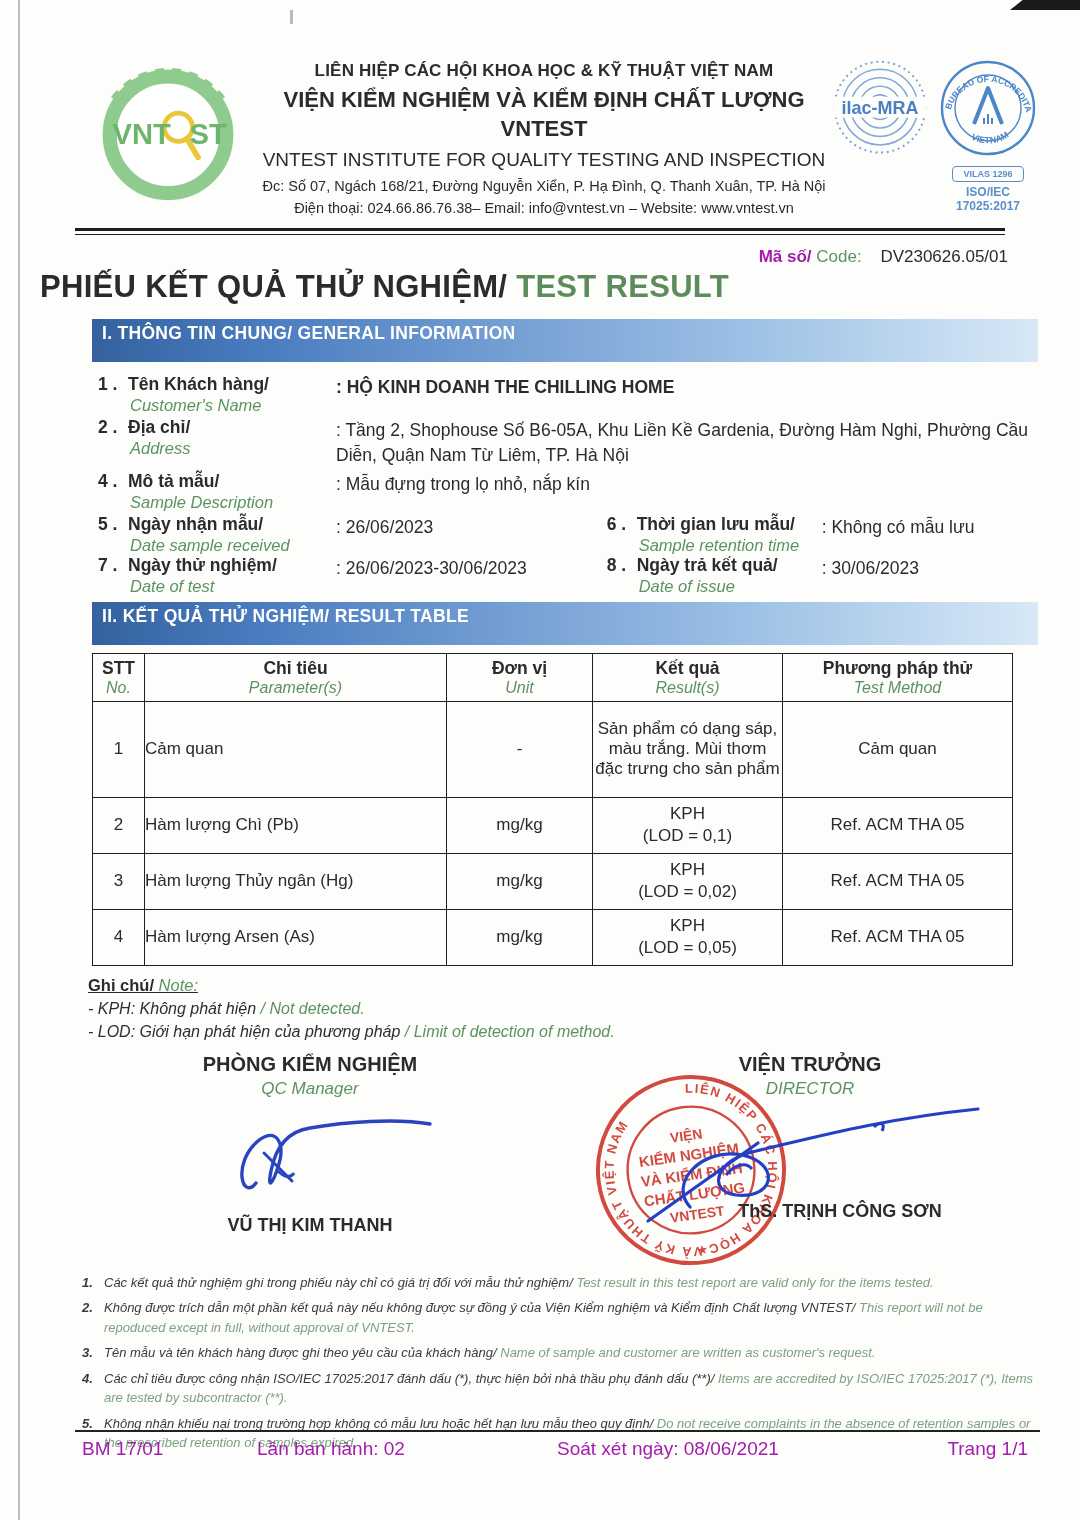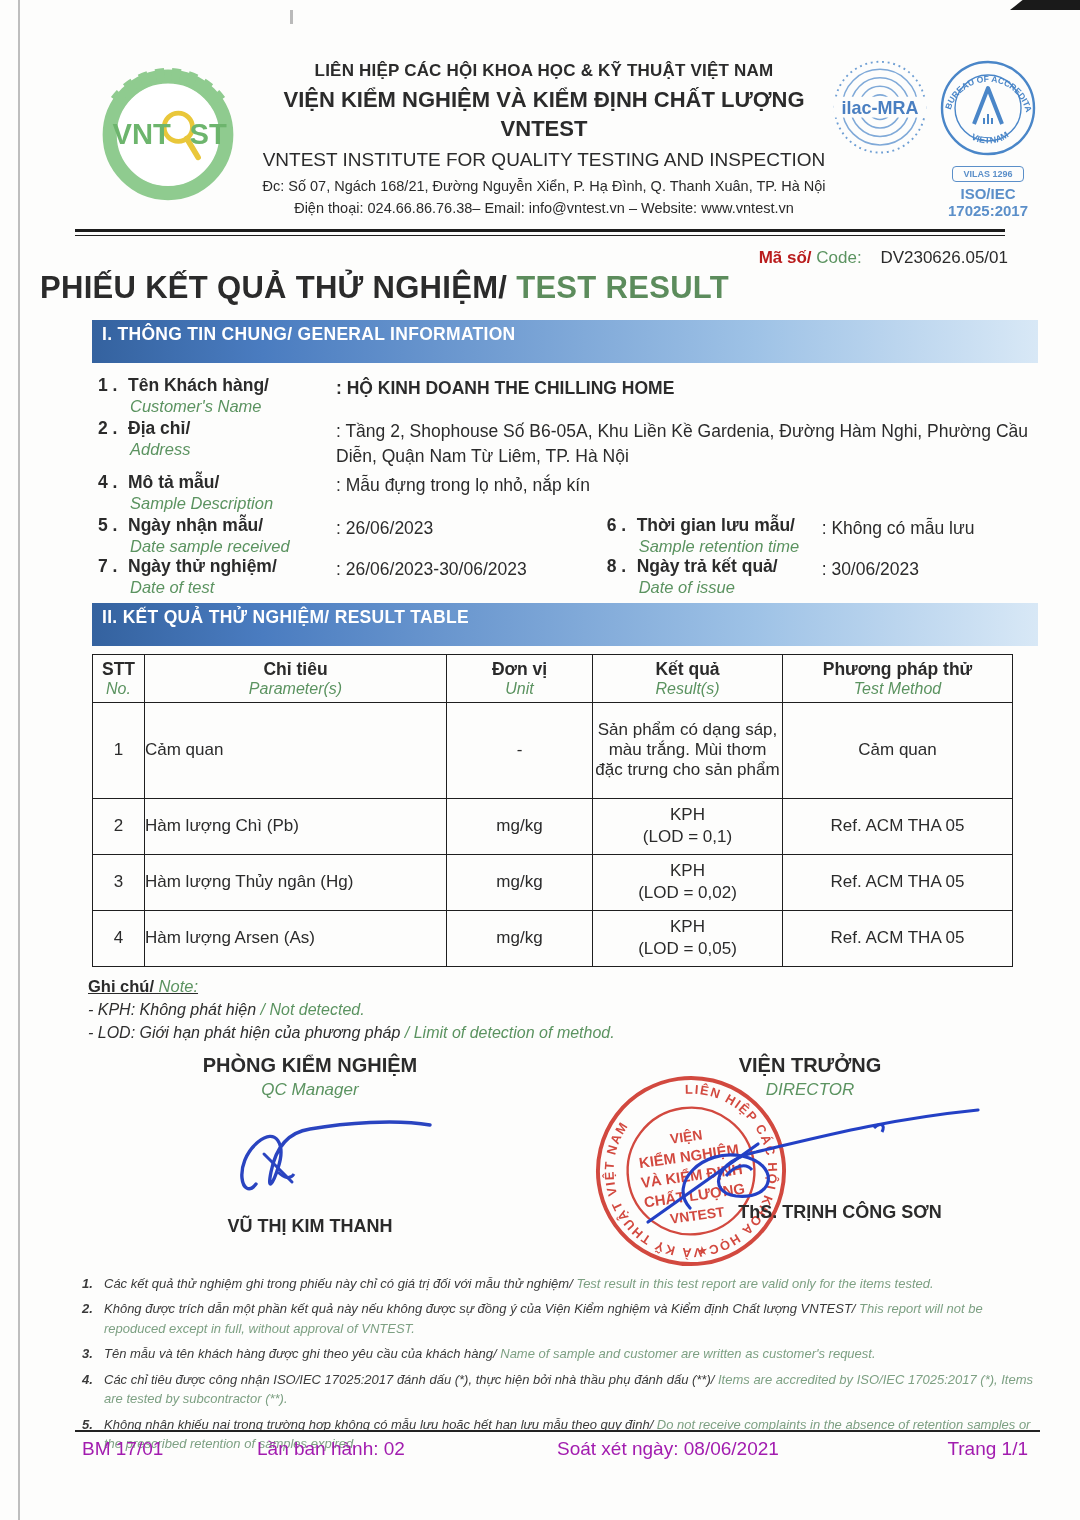--- a/index.html
+++ b/index.html
@@ -19,27 +19,27 @@
   .logo-wrap { width:172px; flex:0 0 172px; }
   .org { flex:1; text-align:center; padding-top:8px; line-height:1.32; }
   .org-l1 { font-size:17px; font-weight:bold; letter-spacing:.2px; }
   .org-l2 { font-size:22px; font-weight:bold; margin-top:3px; }
   .org-l3 { font-size:19px; font-weight:500; margin-top:3px; }
   .org-l4 { font-size:14.5px; margin-top:5px; font-weight:500; }
   .org-l5 { font-size:14.5px; margin-top:3px; font-weight:500; }
   .accred { width:212px; flex:0 0 212px; text-align:center; padding-top:6px; }
   .accred-row { display:flex; justify-content:flex-end; gap:4px; }
   .vilas-box { display:inline-block; border:1.5px solid #5b8fc9; border-radius:4px; color:#5b8fc9; font-size:9px; font-weight:bold; padding:2px 10px; margin-top:4px; }
-  .iso-txt { color:#5b8fc9; font-size:15px; font-weight:bold; margin-top:3px; }
+  .iso-txt { color:#5b8fc9; font-size:12px; font-weight:bold; margin-top:3px; }
   .accred-sub { width:104px; margin-left:auto; text-align:center; }
 
   .double-rule { margin:10px 75px 0 75px; border-top:3.5px solid #1d1d1d; border-bottom:1.5px solid #1d1d1d; height:7px; }
 
   .code-line { text-align:right; padding-right:72px; margin-top:12px; font-size:17px; }
-  .code-vi { font-weight:bold; color:#b91c1c;text-align:center; }
+  .code-vi { font-weight:bold; color:#a21caf;text-align:center; }
   .code-en { color:#5b9360; }
   .code-val { color:#2b2b2b; margin-left:14px; }
 
   .doc-title { padding-left:40px; margin-top:2px; font-size:31px; font-weight:bold; letter-spacing:.3px; }
   .doc-title .t-en { color:#5c8c5c; }
 
   .banner {
     margin:14px 42px 0 92px; color:#fff; font-weight:bold; font-size:17.5px;
     padding:4px 10px 18px 10px; letter-spacing:.3px;
     background:linear-gradient(to right, #34629f 0%, #4a7cc0 18%, #9ec2e6 70%, #d8e8f6 100%);

